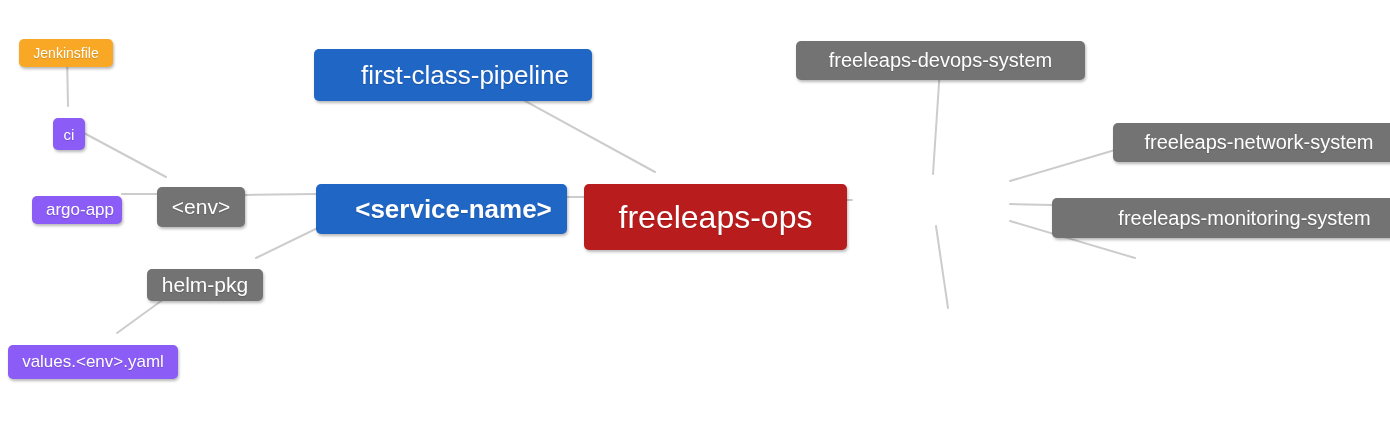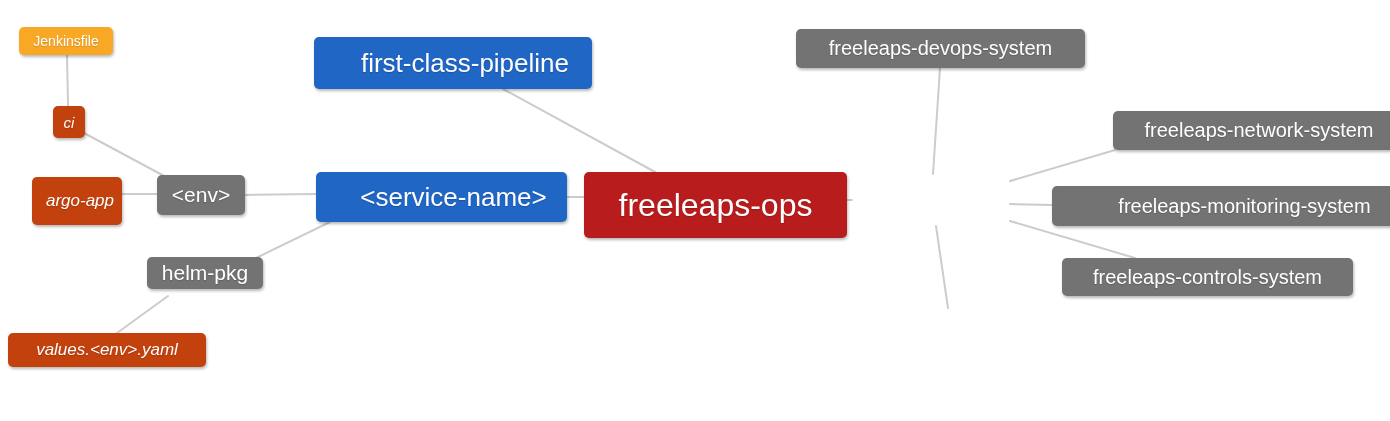--- a/index.html
+++ b/index.html
@@ -26,23 +26,24 @@
     display: flex;
     align-items: center;
     justify-content: center;
     color: #ffffff;
     border-radius: 5px;
     box-shadow: 1px 2px 3px rgba(0,0,0,0.28);
     text-shadow: 0 1px 1px rgba(0,0,0,0.18);
     white-space: nowrap;
     cursor: pointer;
     box-sizing: border-box;
+    margin-top: 12px;
   }
   .orange { background: #f9a826; }
-  .redorange { background: #c2410c; font-style: italic; }
+  .redorange { background: #8b5cf6; }
   .green { background: #737373; }
   .blue { background: #2066c5; padding-left: 24px; }
   .dark { background: #b91c1c; }
 </style>
 </head>
 <body>
 
 <div class="canvas">
 
   <svg class="edges" viewBox="0 0 1390 421">
@@ -57,25 +58,24 @@
     <line x1="847" y1="200" x2="852" y2="200"></line>
     <line x1="933" y1="174" x2="940" y2="68"></line>
     <line x1="1010" y1="181" x2="1115" y2="150"></line>
     <line x1="1010" y1="204" x2="1052" y2="205"></line>
     <line x1="1010" y1="221" x2="1135" y2="258"></line>
     <line x1="936" y1="226" x2="948" y2="308"></line>
   </svg>
 
   <div class="node orange" style="left:19px;  top:27px;  width:94px;  height:28px; font-size:14px;">Jenkinsfile</div>
   <div class="node redorange" style="left:53px;  top:106px; width:32px;  height:32px; font-size:15px;">ci</div>
-  <div class="node redorange" style="left:32px;  top:177px; width:90px;  height:48px; font-size:17px;padding-left:6px;">argo-app</div>
+  <div class="node redorange" style="left:32px;  top:184px; width:90px;  height:28px; font-size:17px;padding-left:6px;">argo-app</div>
   <div class="node green" style="left:157px; top:175px; width:88px;  height:40px; font-size:21px;">&lt;env&gt;</div>
-  <div class="node blue" style="left:316px; top:172px; width:251px; height:50px; font-size:26px;">&lt;service-name&gt;</div>
+  <div class="node blue" style="left:316px; top:172px; width:251px; height:50px; font-size:26px;font-weight:bold;">&lt;service-name&gt;</div>
   <div class="node blue" style="left:314px; top:37px;  width:278px; height:52px; font-size:26px;">first-class-pipeline</div>
   <div class="node dark" style="left:584px; top:172px; width:263px; height:66px; font-size:32px;">freeleaps-ops</div>
   <div class="node green" style="left:796px; top:29px;  width:289px; height:39px; font-size:20px;">freeleaps-devops-system</div>
   <div class="node green" style="left:1113px;top:111px; width:292px; height:39px; font-size:20px;">freeleaps-network-system</div>
   <div class="node green" style="left:1052px;top:186px; width:385px; height:40px; font-size:20px;">freeleaps-monitoring-system</div>
-  <div class="node green" style="left:1062px;top:258px; width:291px; height:38px; font-size:20px;">freeleaps-controls-system</div>
   <div class="node green" style="left:147px; top:257px; width:116px; height:32px; font-size:21px;">helm-pkg</div>
-  <div class="node redorange" style="left:8px;   top:333px; width:198px; height:34px; font-size:17px;">values.&lt;env&gt;.yaml</div>
+  <div class="node redorange" style="left:8px;   top:333px; width:170px; height:34px; font-size:17px;">values.&lt;env&gt;.yaml</div>
 
 </div>
 
 </body></html>

